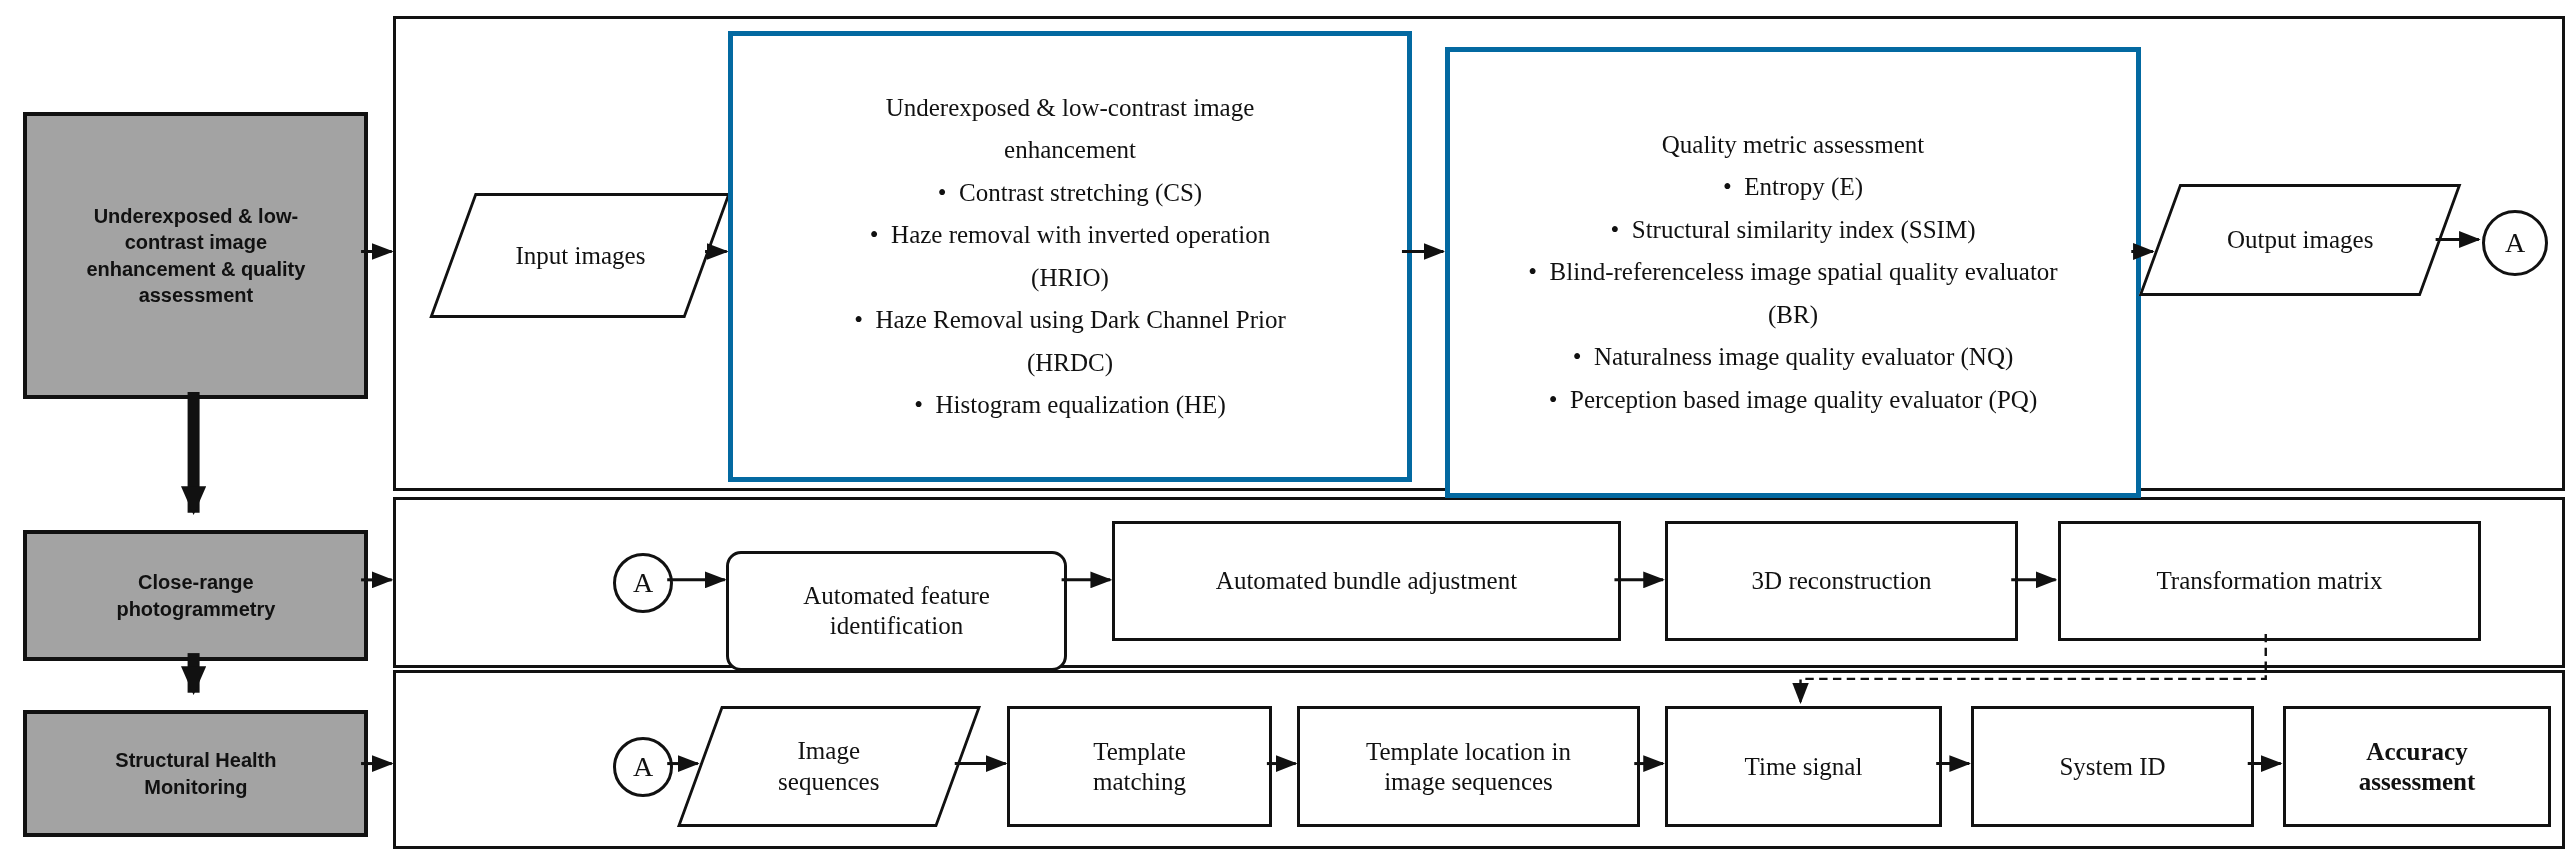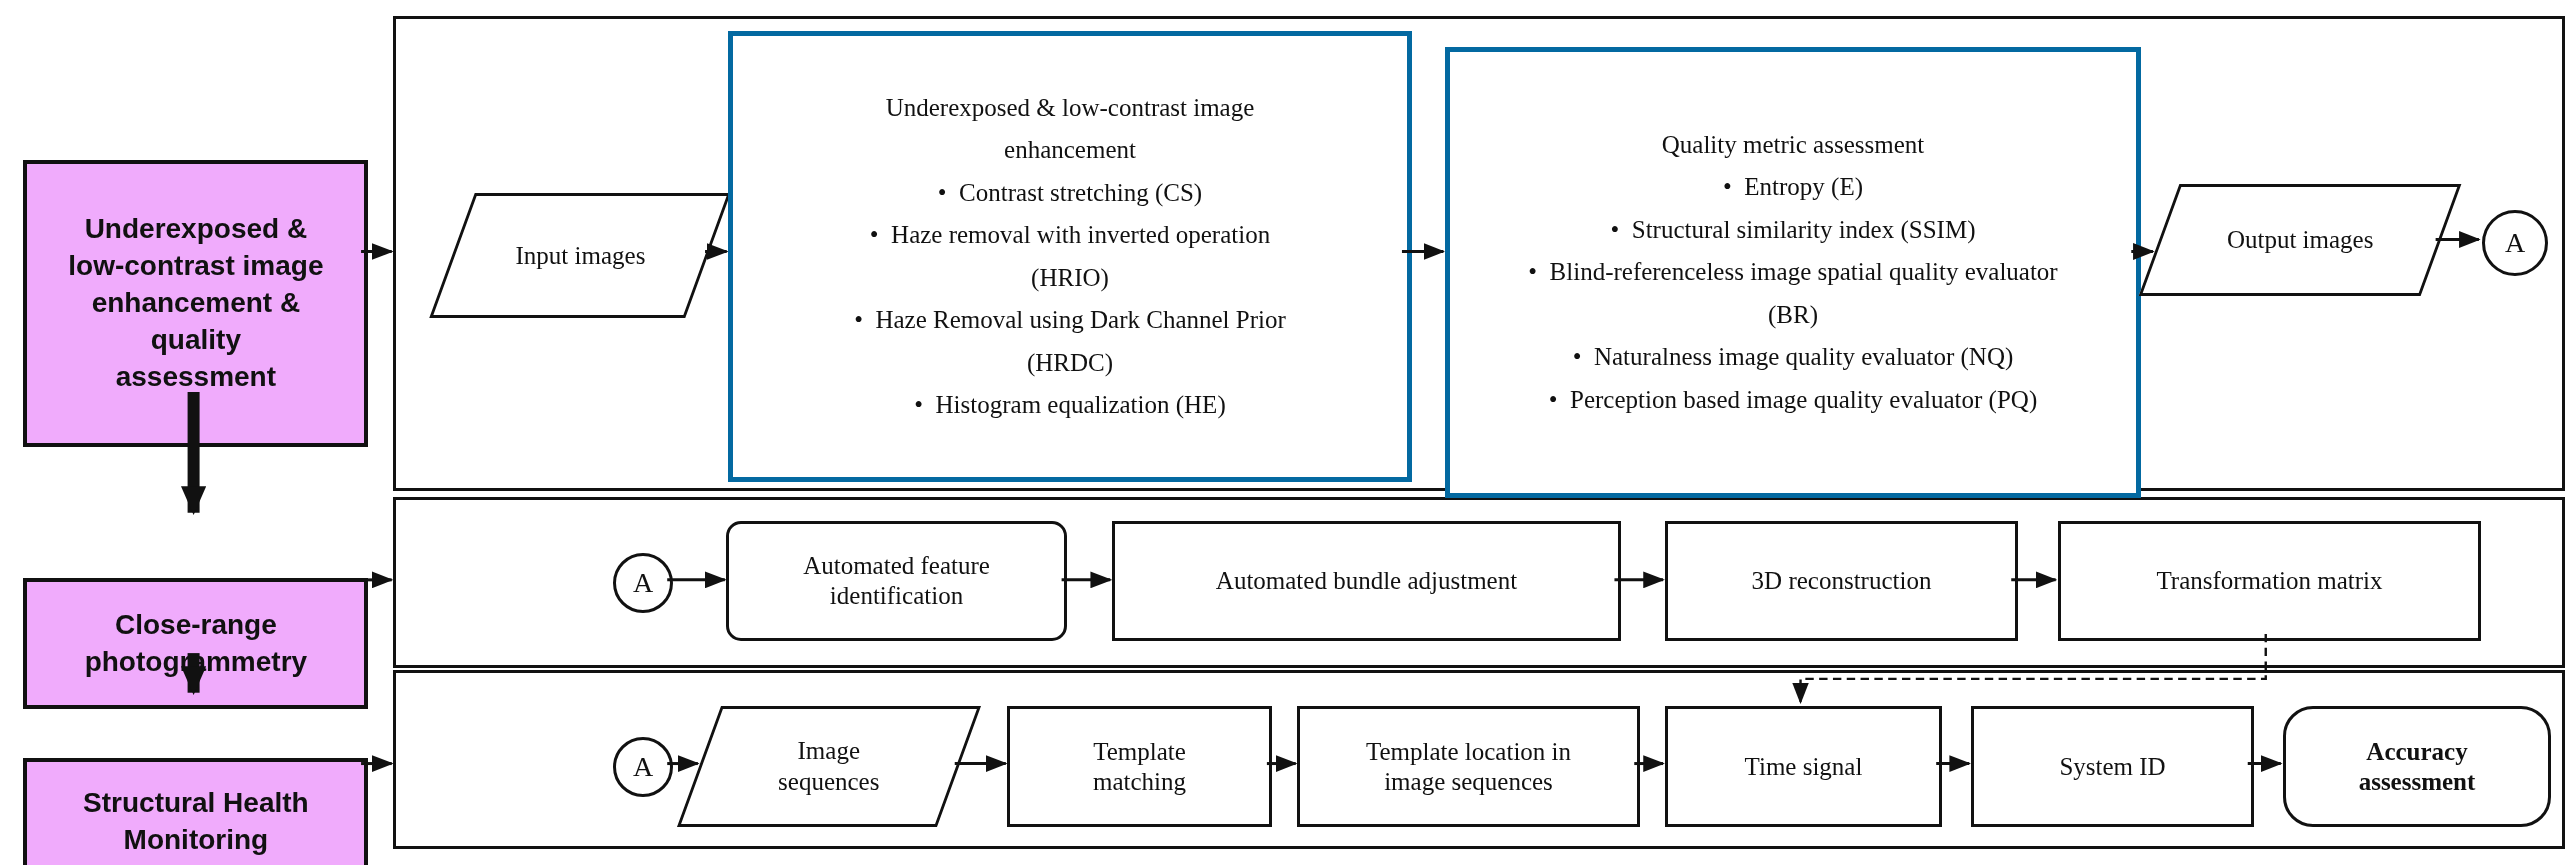--- a/index.html
+++ b/index.html
@@ -1,24 +1,24 @@
 <!DOCTYPE html>
 <html style="font-size:9.6px"><head>
 <meta charset="utf-8">
 <style>
   html,body{margin:0;padding:0;background:#ffffff;}
   body{width:2577px;height:865px;overflow:hidden;
        font-family:"Liberation Serif","DejaVu Serif",serif;color:#111;}
   .canvas{position:relative;width:2577px;height:865px;background:#fff;}
 
   
-  .label-box{position:absolute;border:4.2px solid #111;background:#f0abfc;
+  .label-box{position:absolute;border:4.2px solid #111;background:#a3a3a3;
     display:flex;align-items:center;justify-content:center;text-align:center;
     font-family:"Liberation Sans","DejaVu Sans",sans-serif;font-weight:bold;
-    font-size:28px;line-height:1.32;margin-top:48px;}
+    font-size:20px;line-height:1.32;}
   .label-box .inner{max-width:258px;}
 
   
   .container-box{position:absolute;border:3.6px solid #111;background:#fff;}
 
   
   .proc-box{position:absolute;border:3px solid #111;background:#fff;
     display:flex;align-items:center;justify-content:center;text-align:center;
     font-size:25px;line-height:1.2;}
   .proc-box .inner{margin:0 auto;}
@@ -37,21 +37,21 @@
   
   .para{position:absolute;border:3px solid #111;background:#fff;
     transform:skewX(-20deg);display:flex;align-items:center;justify-content:center;}
   .para .inner{transform:skewX(20deg);text-align:center;font-size:25px;
     line-height:1.25;width:58%;}
 
   
   .circle{position:absolute;border:3px solid #111;border-radius:50%;background:#fff;
     display:flex;align-items:center;justify-content:center;font-size:28px;}
 
-  .bold-text{font-weight:bold;border-radius:30px;}
+  .bold-text{font-weight:bold;}
   svg.wires{position:absolute;left:0;top:0;pointer-events:none;}
 </style>
 </head>
 <body>
 
 <div class="canvas">
 
   <div class="container-box" style="left:393px;top:16px;width:2166px;height:469px;"></div>
   <div class="container-box" style="left:393px;top:497px;width:2166px;height:165px;"></div>
   <div class="container-box" style="left:393px;top:670px;width:2166px;height:173px;"></div>
@@ -95,21 +95,21 @@
     <div class="inner">Output images</div>
   </div>
 
   <div class="circle" style="left:2482px;top:210px;width:60px;height:60px;">
     <span>A</span>
   </div>
 
   <div class="circle" style="left:613px;top:553px;width:54px;height:54px;">
     <span>A</span>
   </div>
-  <div class="proc-box" style="left:726px;top:521px;width:335px;height:114px;border-radius:15px;">
+  <div class="proc-box" style="left:726px;top:551px;width:335px;height:114px;border-radius:15px;">
     <div class="inner" style="max-width:258px;">Automated feature identification</div>
   </div>
   <div class="proc-box" style="left:1112px;top:521px;width:503px;height:114px;">
     <div class="inner">Automated bundle adjustment</div>
   </div>
   <div class="proc-box" style="left:1665px;top:521px;width:347px;height:114px;">
     <div class="inner">3D reconstruction</div>
   </div>
   <div class="proc-box" style="left:2058px;top:521px;width:417px;height:114px;">
     <div class="inner">Transformation matrix</div>

